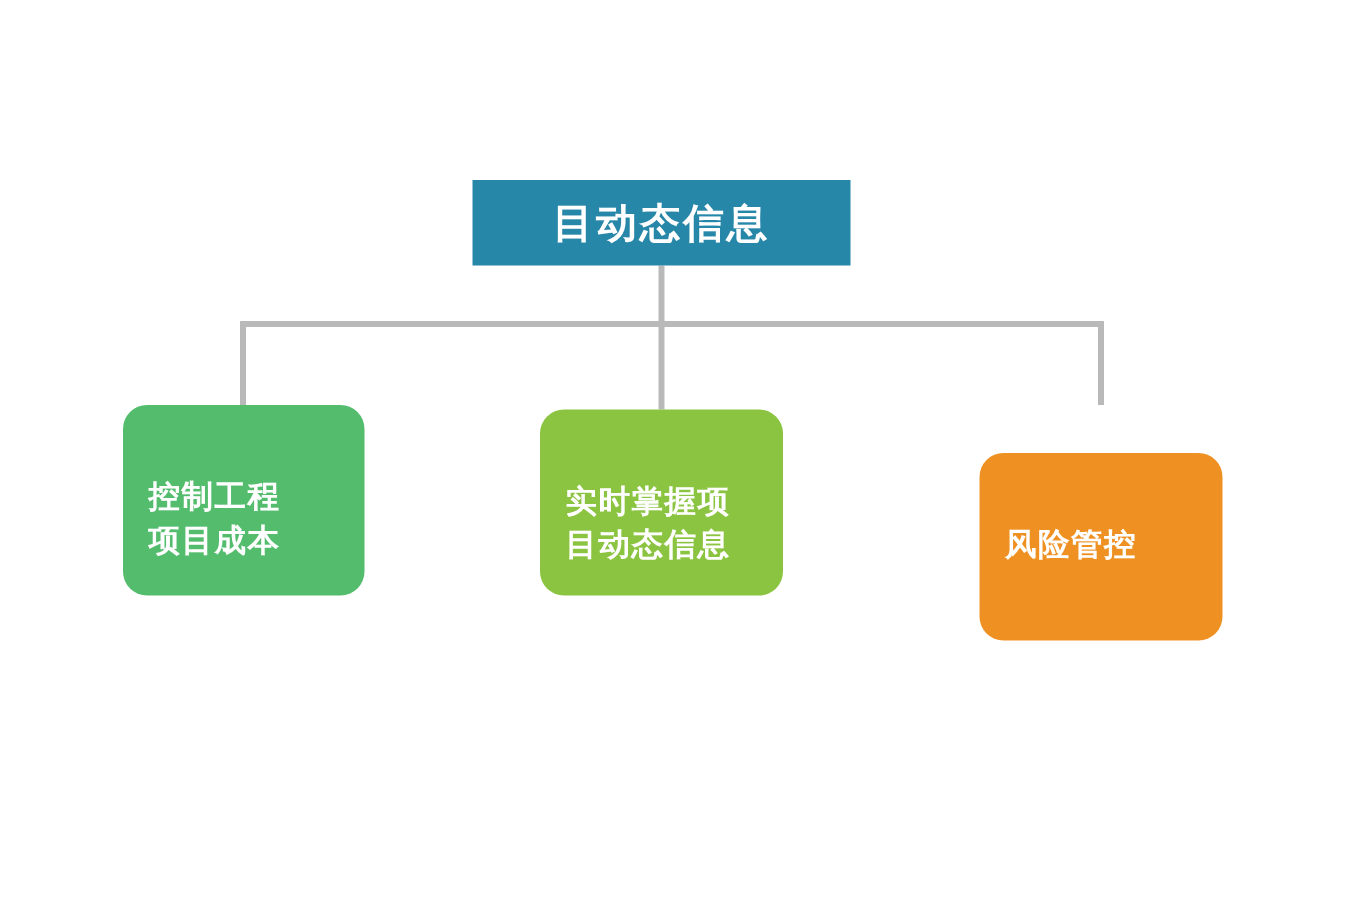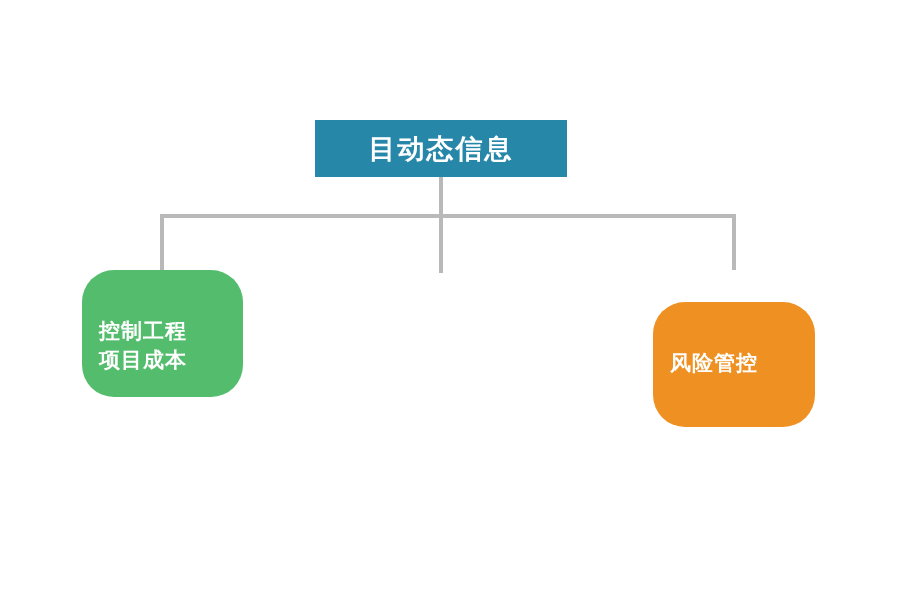--- a/index.html
+++ b/index.html
@@ -29,21 +29,21 @@
     align-items: center;
     justify-content: center;
     color: #ffffff;
     font-size: 27px;
     font-weight: bold;
     letter-spacing: 2px;
     white-space: pre-line;
   }
   .child-node {
     position: absolute;
-    border-radius: 32px;
+    border-radius: 16px;
     color: #ffffff;
     font-size: 21px;
     font-weight: bold;
     line-height: 29px;
     letter-spacing: 1px;
     box-sizing: border-box;
     padding: 18px 14px 0 17px;
     white-space: pre-line;
   }
   #child-cost   { left: 82px;  top: 270px; width: 161px; height: 127px; }
@@ -68,18 +68,22 @@
 
   <div class="root-node" style="background-color: rgb(39, 135, 168);">
     <span>目动态信息</span>
   </div>
 
   <div class="child-node" id="child-cost" style="background-color: rgb(84, 189, 109);">
     <span>控制工程
 项目成本</span>
   </div>
 
+  <div class="child-node" id="child-status" style="background-color: rgb(139, 196, 64);">
+    <span>实时掌握项
+目动态信息</span>
+  </div>
 
   <div class="child-node" id="child-risk" style="background-color: rgb(239, 145, 34);">
     <span>风险管控</span>
   </div>
 
 </div>
 
 </body></html>

